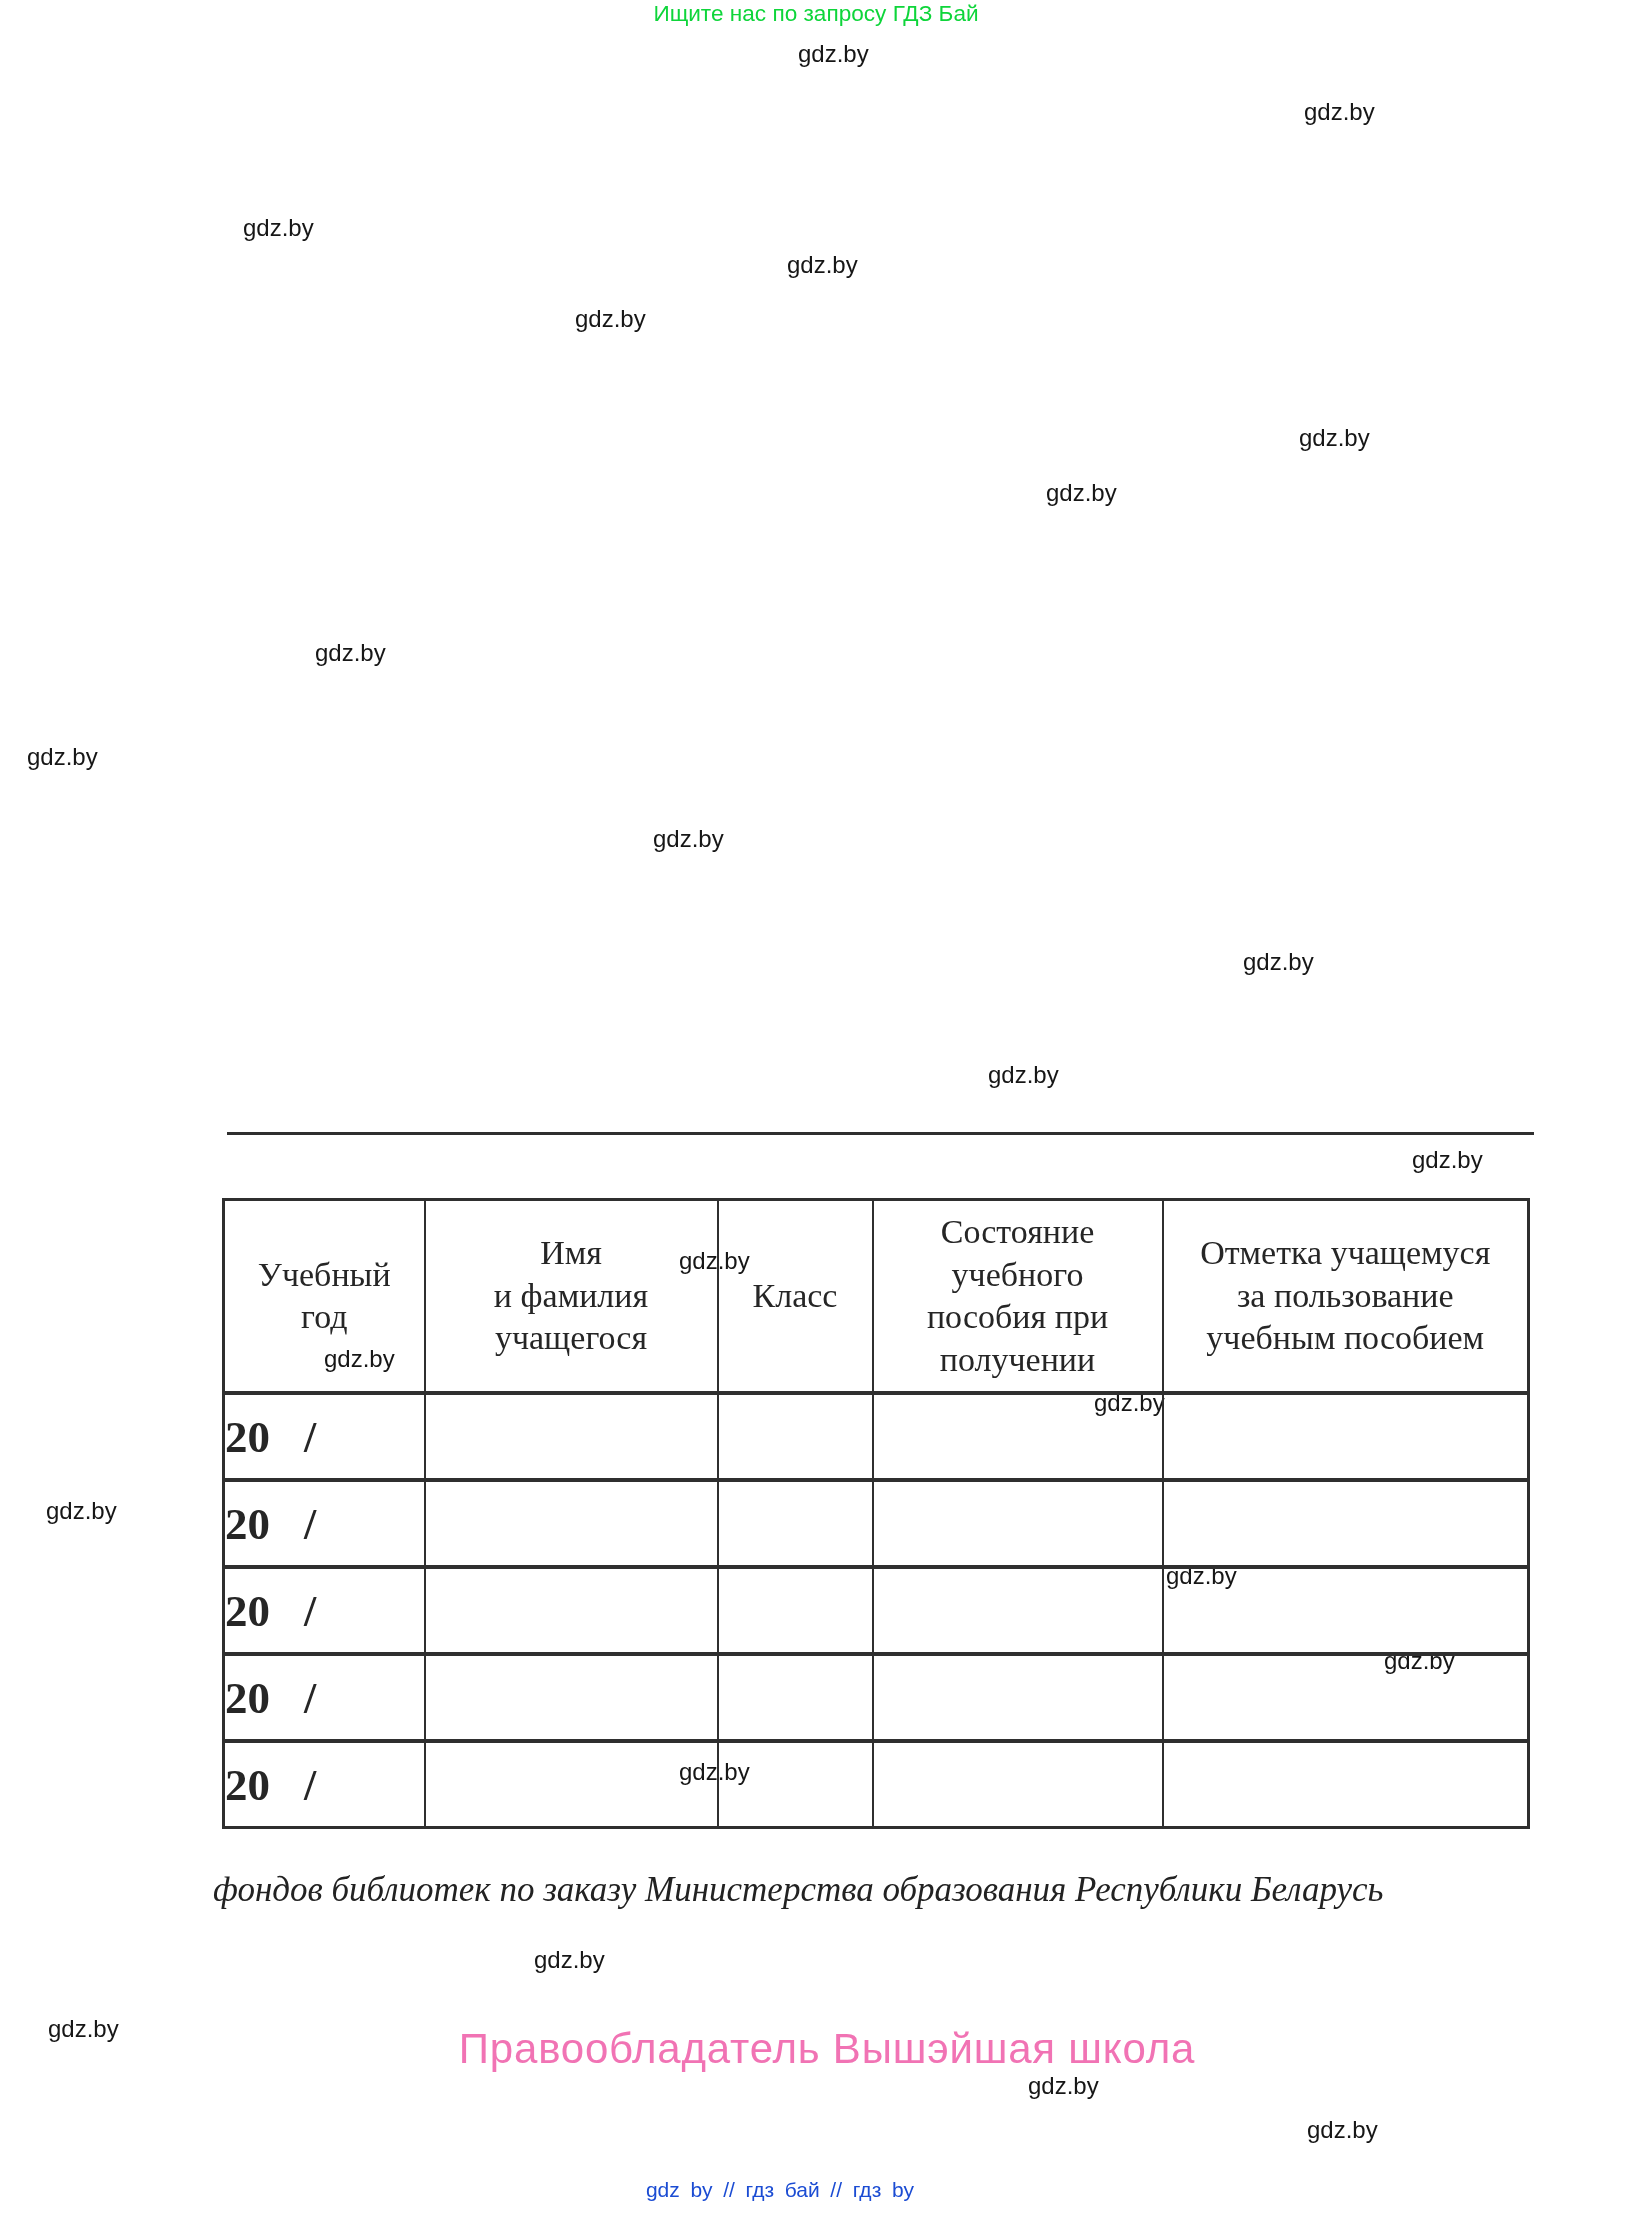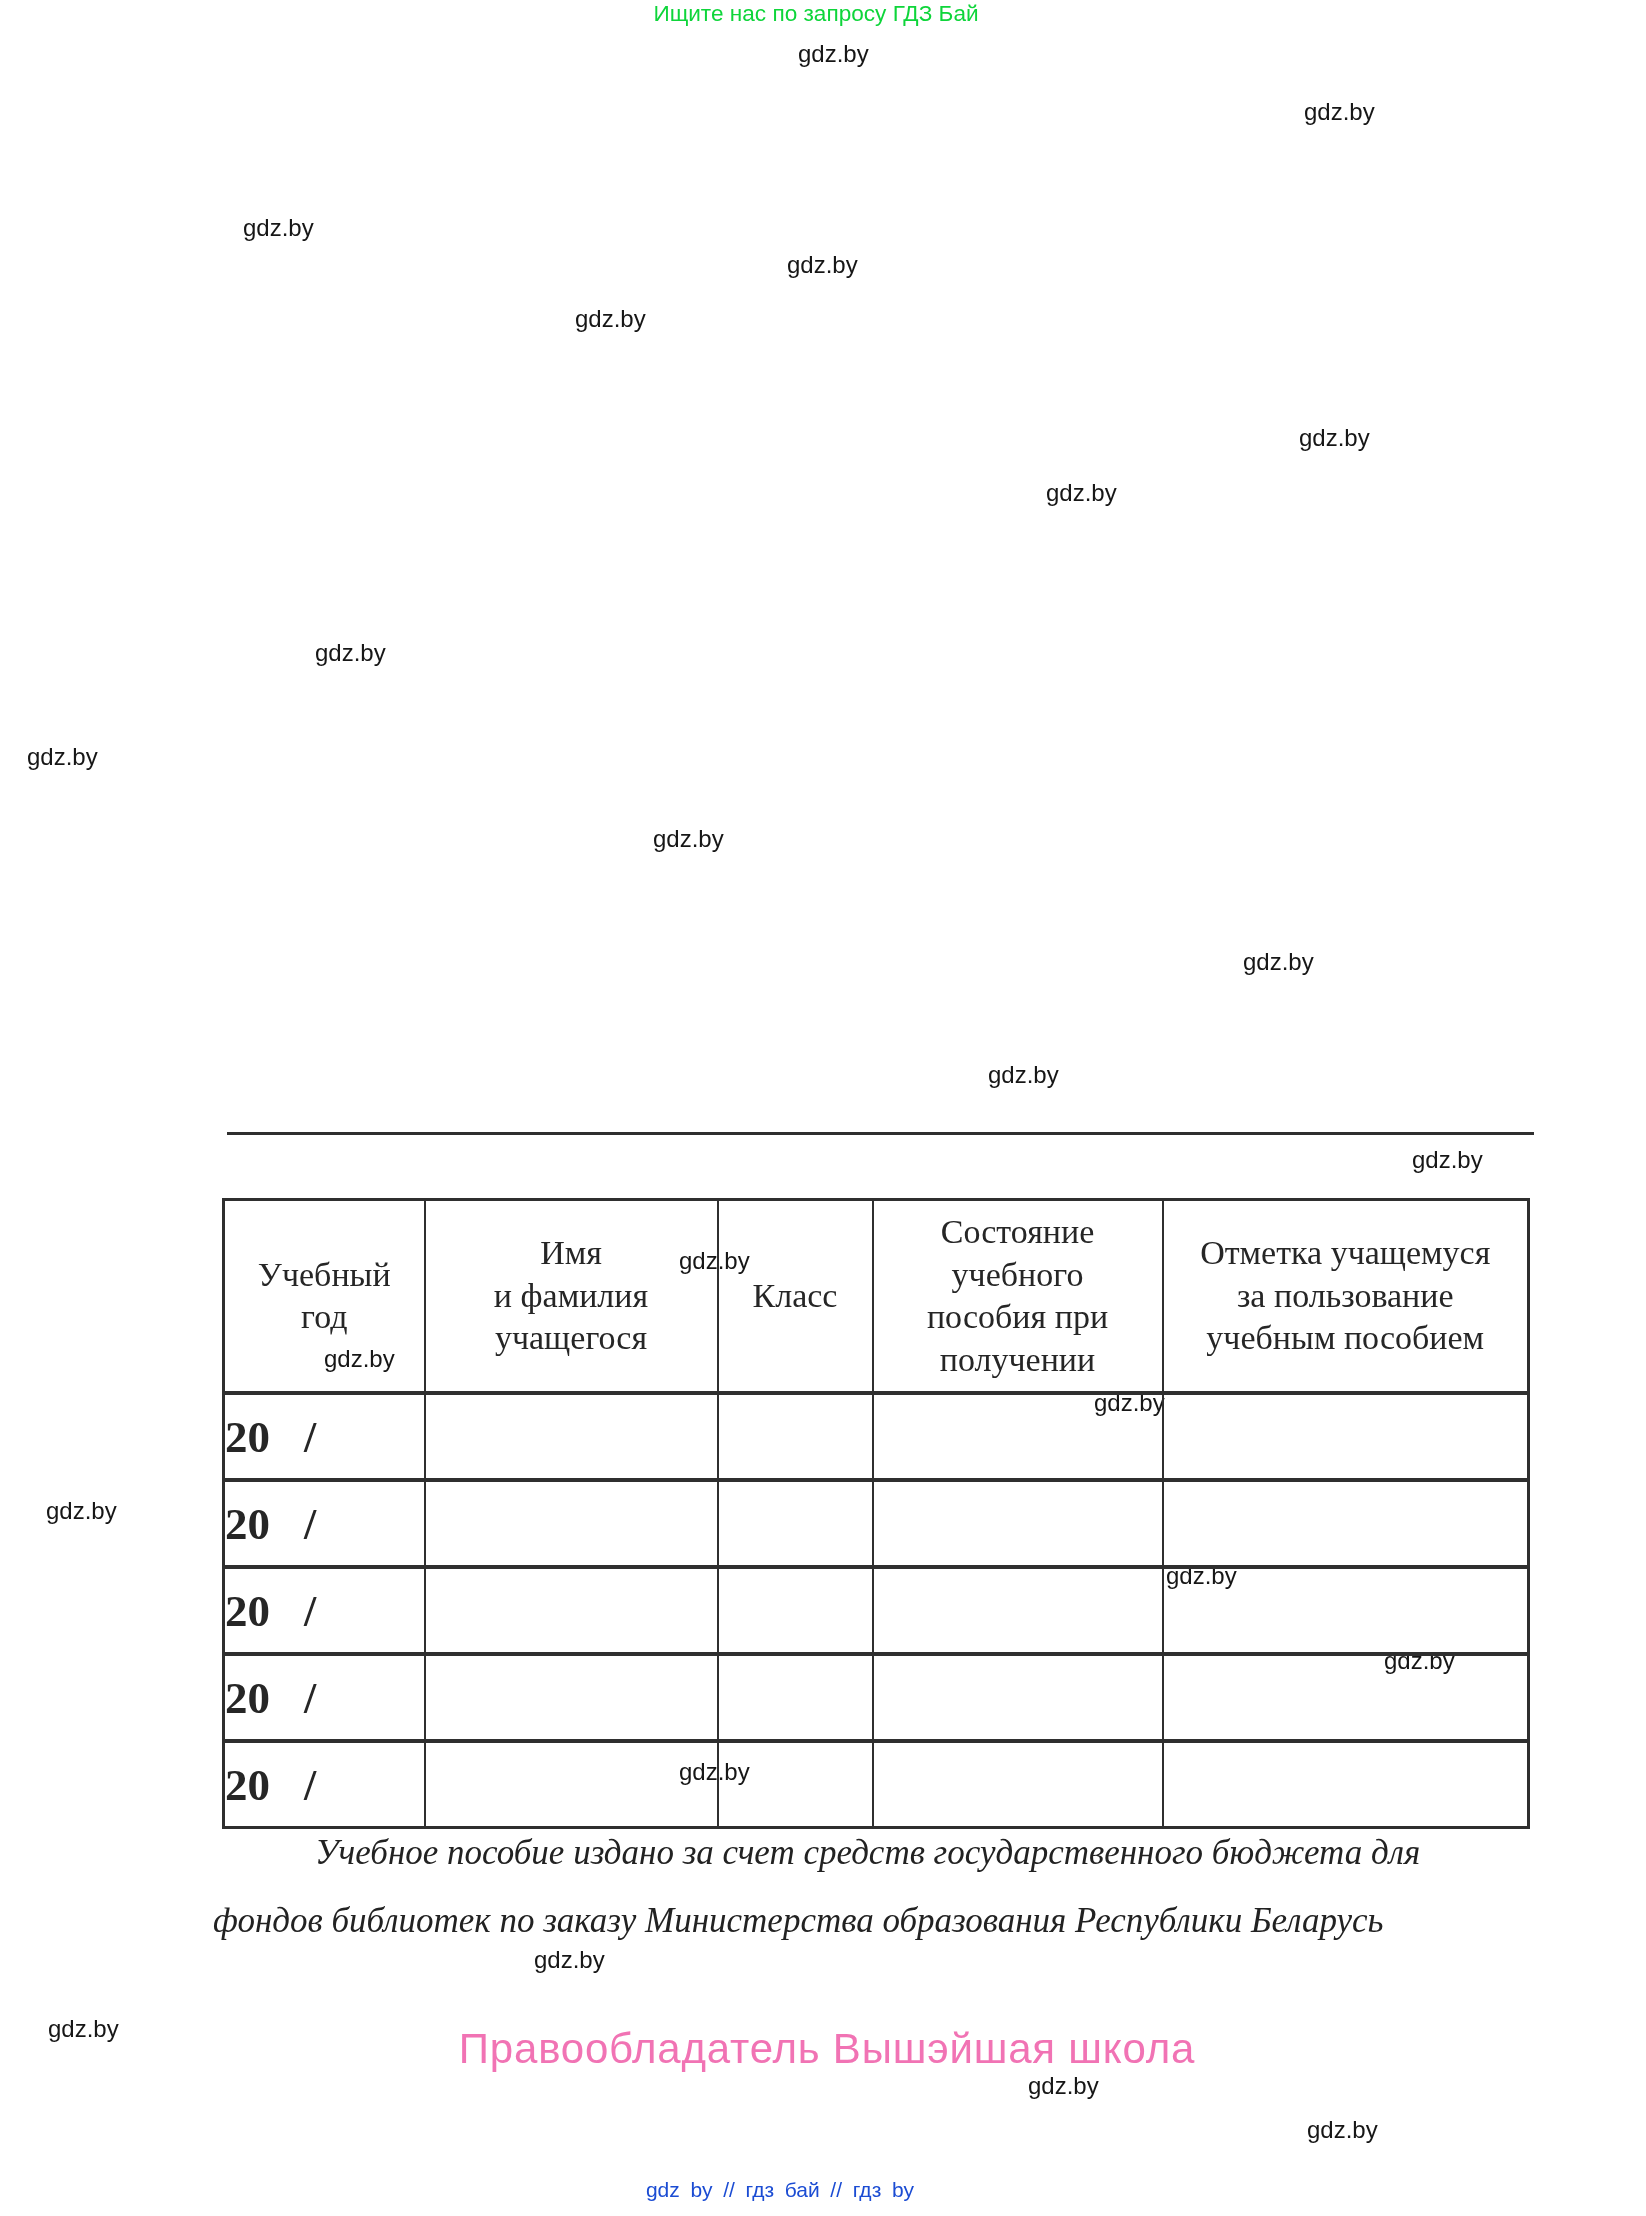--- a/index.html
+++ b/index.html
@@ -144,21 +144,20 @@
     <tr>
       <td class="first year-cell"><span>20</span><span class="year-slash">/</span></td>
       <td></td>
       <td></td>
       <td></td>
       <td></td>
     </tr>
   </tbody>
     </table>
 
-  <div class="abs footnote" style="left:315px; top:1834px;">Учебное пособие издано за счет средств государственного бюджета для</div>
-  <div class="abs footnote" style="left:213px; top:1871px;margin-top:31px;">фондов библиотек по заказу Министерства образования Республики Беларусь</div>
+  <div class="abs footnote" style="left:213px; top:1871px;">фондов библиотек по заказу Министерства образования Республики Беларусь</div>
 
   <div class="abs centered copyright" style="left:827px; top:2025px;">Правообладатель Вышэйшая школа</div>
 
   <div class="abs centered footer-links" style="left:780px; top:2178px;">gdz by  //  гдз бай  //  гдз by</div>
 
 </div>
 
 
 </body></html>

